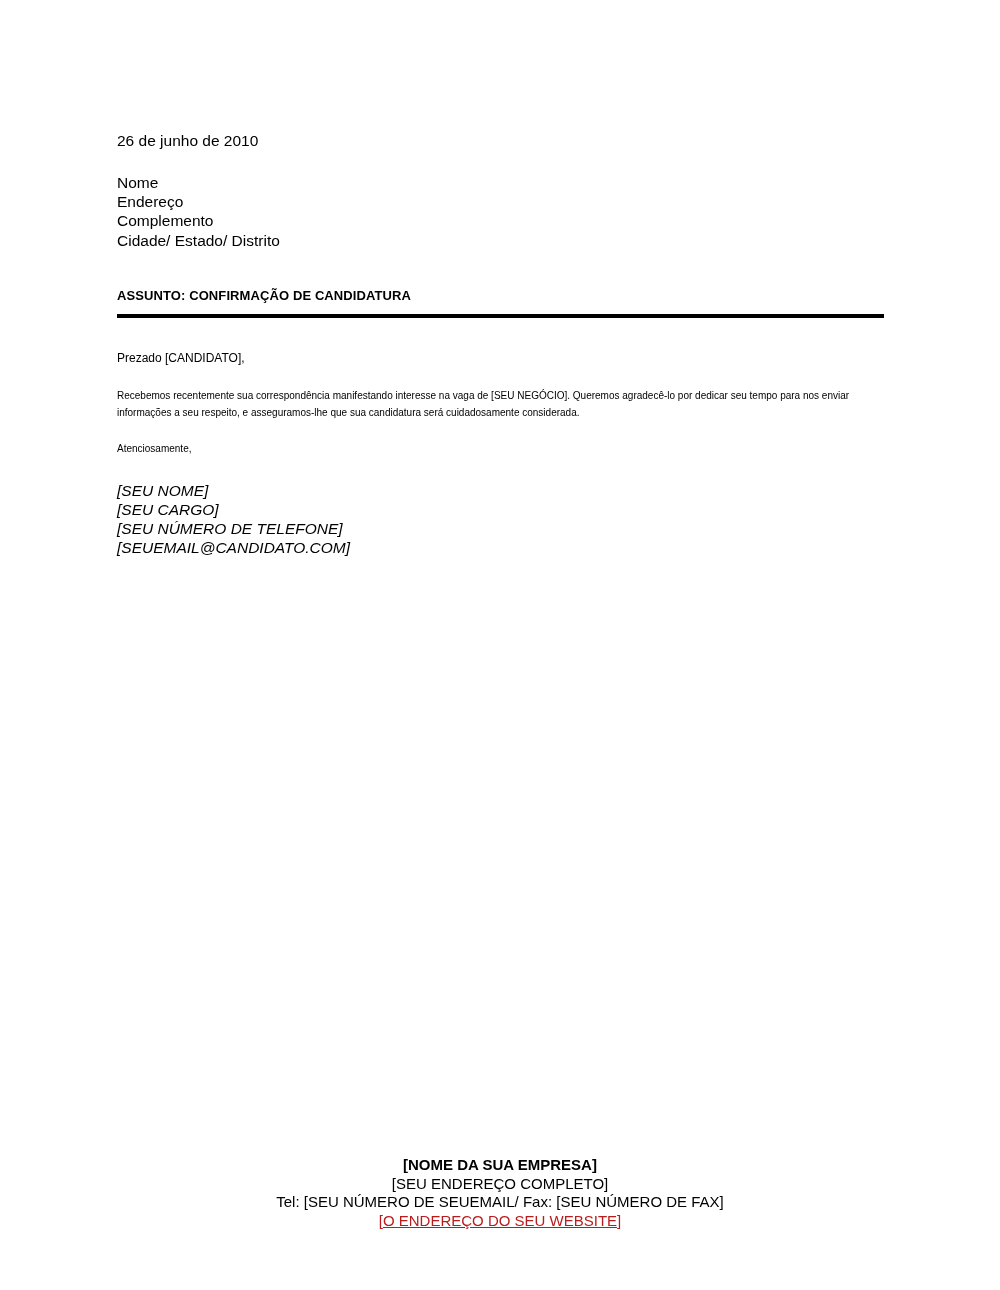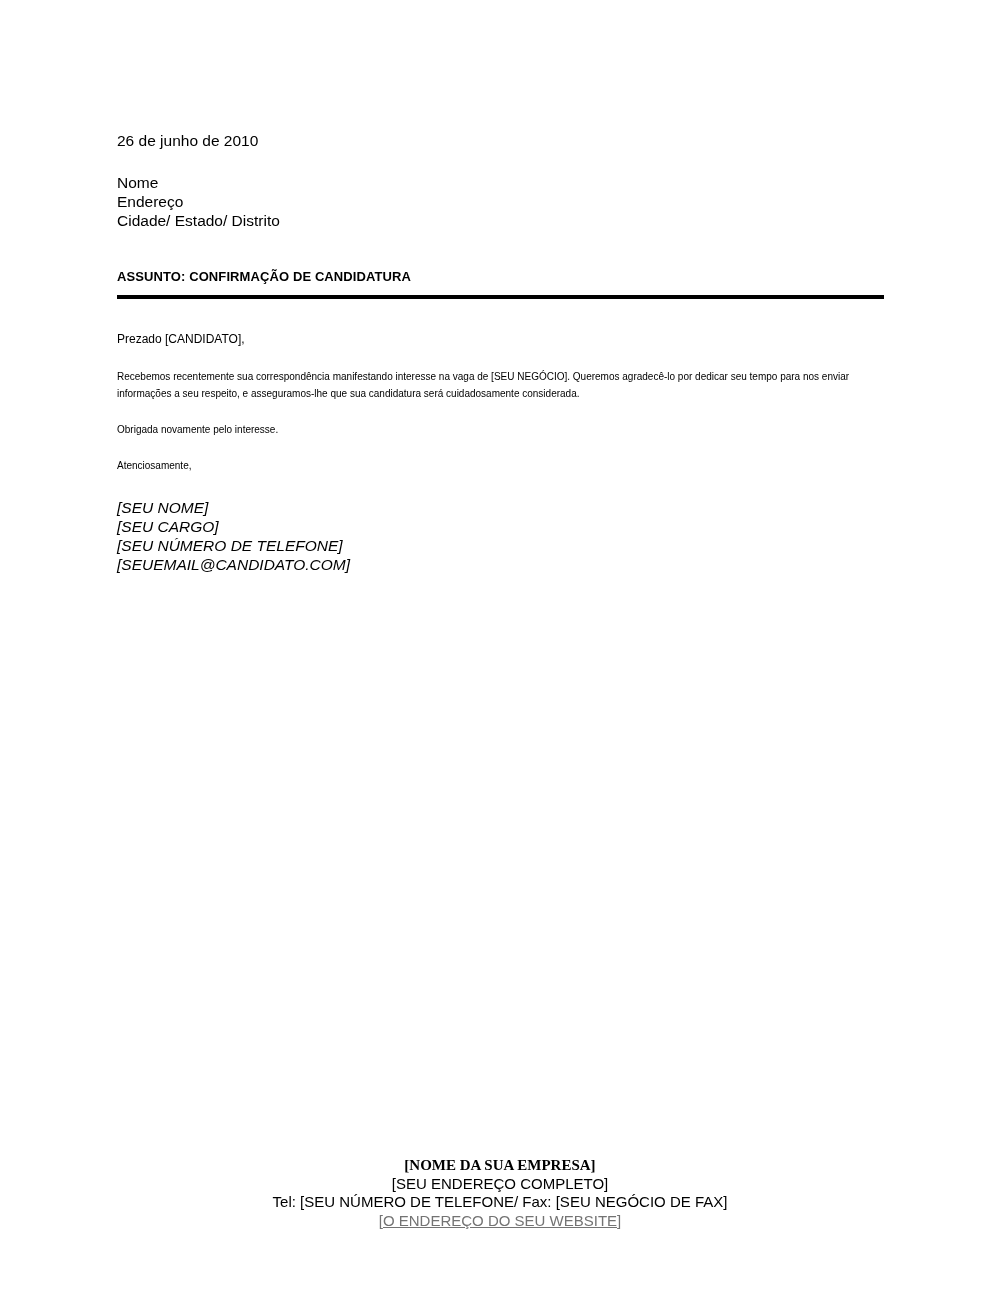--- a/index.html
+++ b/index.html
@@ -109,76 +109,75 @@
     right: 0;
     top: 1140px;
     text-align: center;
     font-size: 15px;
     line-height: 18.5px;
   }
 
   .footer-company {
     font-weight: bold;
     margin: 0;
-    font-family: Liberation Serif, serif;
   }
 
   .footer-line {
     margin: 0;
   }
 
   .footer-website {
     margin: 0;
   }
 
   .footer-website a {
-    color: #737373;
+    color: #b91c1c;
     text-decoration: underline;
   }
 </style>
 </head>
 <body>
 
 <div class="page">
 
   <div class="content">
 
     <p class="letter-date">26 de junho de 2010</p>
 
     <ul class="address-block">
       <li>Nome</li>
       <li>Endereço</li>
+      <li>Complemento</li>
       <li>Cidade/ Estado/ Distrito</li>
     </ul>
 
     <div class="subject-wrap">
       <p class="subject-heading">ASSUNTO: CONFIRMAÇÃO DE CANDIDATURA</p>
       <hr class="subject-rule">
     </div>
 
     <p class="salutation">Prezado [CANDIDATO],</p>
 
     <p class="body-paragraph">Recebemos recentemente sua correspondência manifestando interesse na vaga de [SEU NEGÓCIO]. Queremos agradecê-lo por dedicar seu tempo para nos enviar informações a seu respeito, e asseguramos-lhe que sua candidatura será cuidadosamente considerada.</p>
 
 
-    <p class="body-paragraph">Obrigada novamente pelo interesse.</p>
 
     <p class="body-paragraph">Atenciosamente,</p>
 
     <ul class="signature-block">
       <li>[SEU NOME]</li>
       <li>[SEU CARGO]</li>
       <li>[SEU NÚMERO DE TELEFONE]</li>
       <li>[SEUEMAIL@CANDIDATO.COM]</li>
     </ul>
 
   </div>
 
   <div class="footer">
     <p class="footer-company">[NOME DA SUA EMPRESA]</p>
     <p class="footer-line">[SEU ENDEREÇO COMPLETO]</p>
-    <p class="footer-line">Tel: [SEU NÚMERO DE TELEFONE/ Fax: [SEU NEGÓCIO DE FAX]</p>
+    <p class="footer-line">Tel: [SEU NÚMERO DE SEUEMAIL/ Fax: [SEU NÚMERO DE FAX]</p>
     <p class="footer-website">
       <a href="#">[O ENDEREÇO DO SEU WEBSITE]</a>
     </p>
   </div>
 
 </div>
 
 </body></html>

